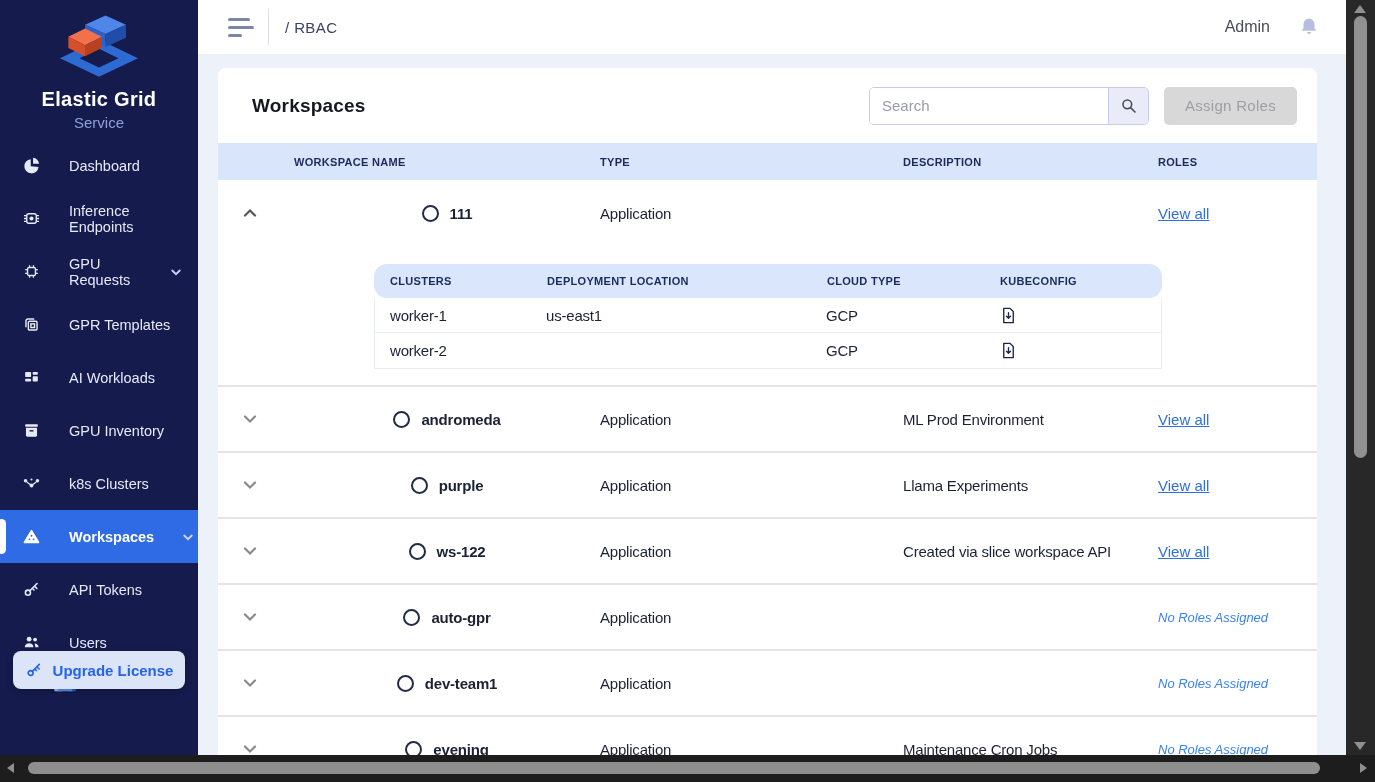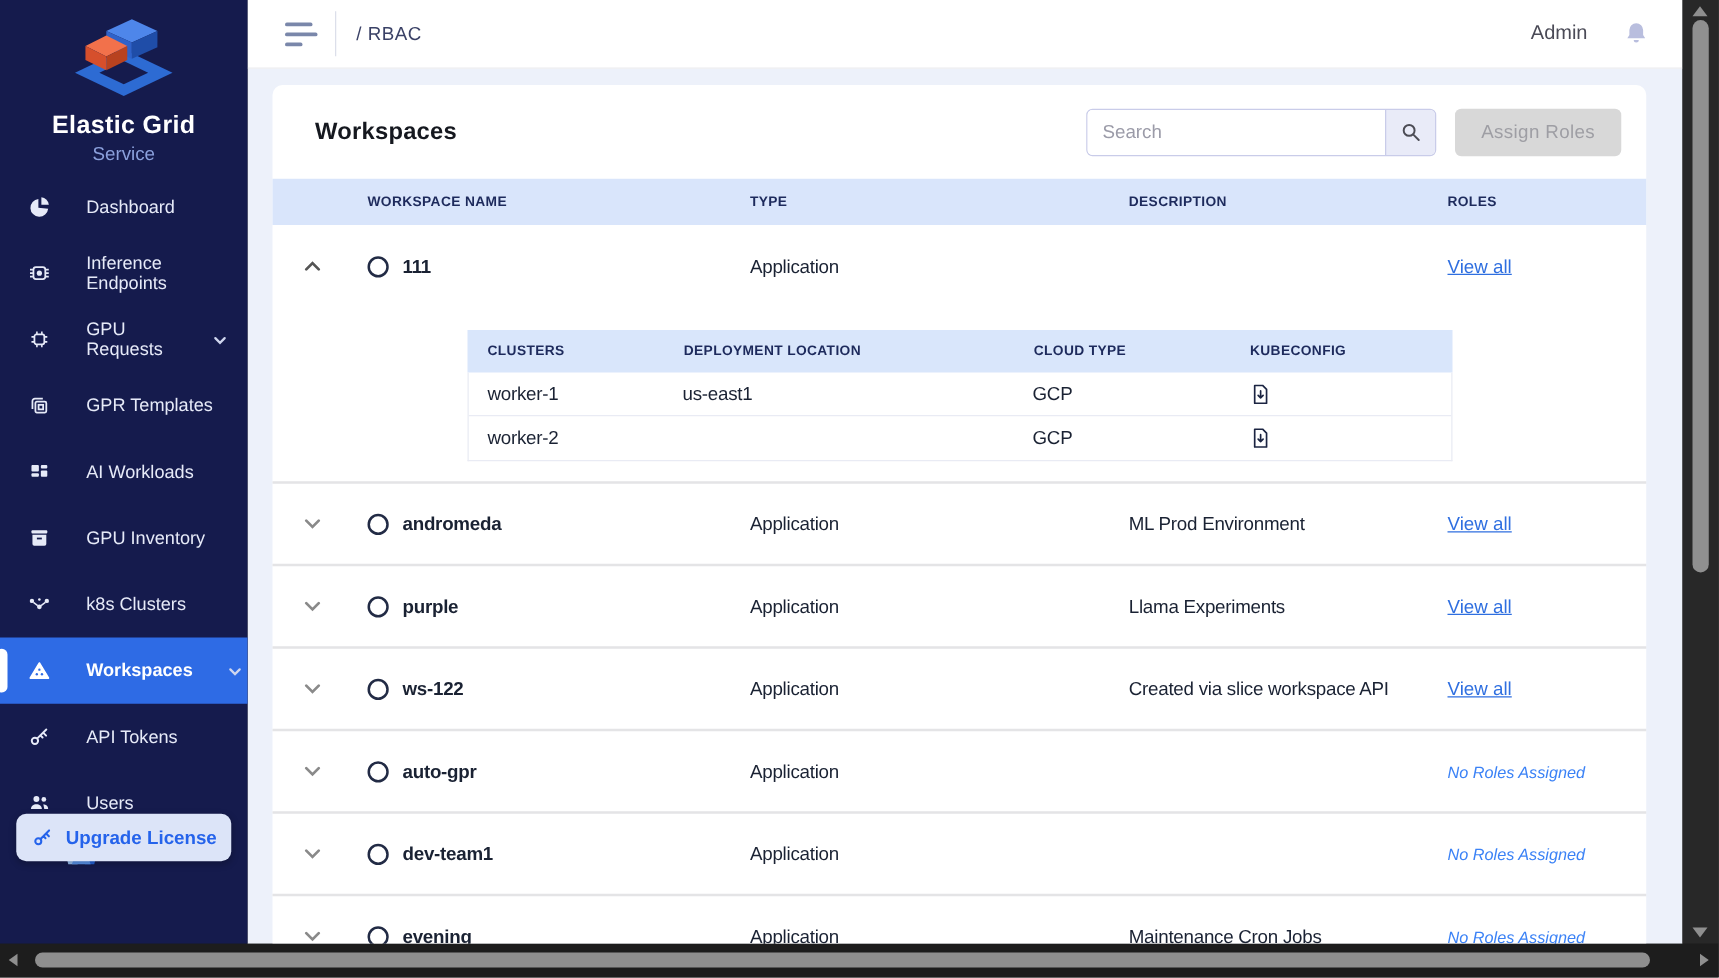--- a/index.html
+++ b/index.html
@@ -45,32 +45,32 @@
   .search-btn svg { width:19px; height:19px; }
   .assign-btn { margin-left:15px; width:133px; height:38px; background:#d8d8d8; color:#9e9ea4; border:none; border-radius:5px; font-size:15px; font-family:inherit; letter-spacing:.3px; }
 
   .thead { height:37px; background:#d9e5fb; display:grid; grid-template-columns:76px 306px 303px 255px 159px; align-items:center; }
   .thead span { font-size:11px; font-weight:700; color:#1d2a5c; letter-spacing:.3px; }
   .trow { display:grid; grid-template-columns:76px 306px 303px 255px 159px; align-items:center; height:66px; border-bottom:2px solid #e4e4e6; }
   .trow.open { border-bottom:none; }
   .expander { padding-left:24px; display:flex; align-items:center; background:none; border:none; cursor:pointer; }
   .expander svg { width:16px; height:16px; color:#8a8a8a; }
   .expander.up svg { color:#555; }
-  .name-cell { display:flex; align-items:center; gap:11px; }
+  .name-cell { display:flex; align-items:center; gap:11px;justify-content:center; }
   .radio { width:17px; height:17px; border:2px solid #222b45; border-radius:50%; background:#fff; flex:none; cursor:pointer; }
   .ws-name { font-size:15px; font-weight:700; color:#1a2233; letter-spacing:-.2px; }
   .type-cell { font-size:15px; font-weight:500; color:#1a2233; letter-spacing:-.2px; }
   .desc-cell { font-size:15px; font-weight:500; color:#1a2233; letter-spacing:-.2px; }
   .viewall { font-size:15px; font-weight:500; color:#2f6fe0; text-decoration:underline; cursor:pointer; }
   .no-roles { font-size:13px; font-style:italic; color:#3b82f6; }
 
   
   .subwrap { padding:18px 0 16px 156px; border-bottom:2px solid #e4e4e6; }
   .subtable { width:788px; }
-  .sthead { height:34px; background:#d9e6fb; display:grid; grid-template-columns:157px 280px 173px 178px; align-items:center; }
+  .sthead { height:34px; background:#d9e6fb; display:grid; grid-template-columns:157px 280px 173px 178px; align-items:center;border-radius:13px; }
   .sthead span { font-size:11px; font-weight:700; color:#1d2a5c; letter-spacing:.3px; padding-left:16px; }
   .stbody { border:1px solid #e9ebf4; border-top:none; }
   .strow { height:35px; display:grid; grid-template-columns:156px 280px 173px 177px; align-items:center; border-bottom:1px solid #e9ebf4; }
   .strow:last-child { border-bottom:none; }
   .strow span { font-size:15px; font-weight:500; color:#1a2233; padding-left:15px; letter-spacing:-.2px; }
   .dl-btn { background:none; border:none; padding-left:15px; display:flex; cursor:pointer; }
   .dl-btn svg { width:19px; height:19px; }
 
   
   .vscroll { position:absolute; right:0; top:0; width:29px; height:755px; background:#282828; z-index:5; }

